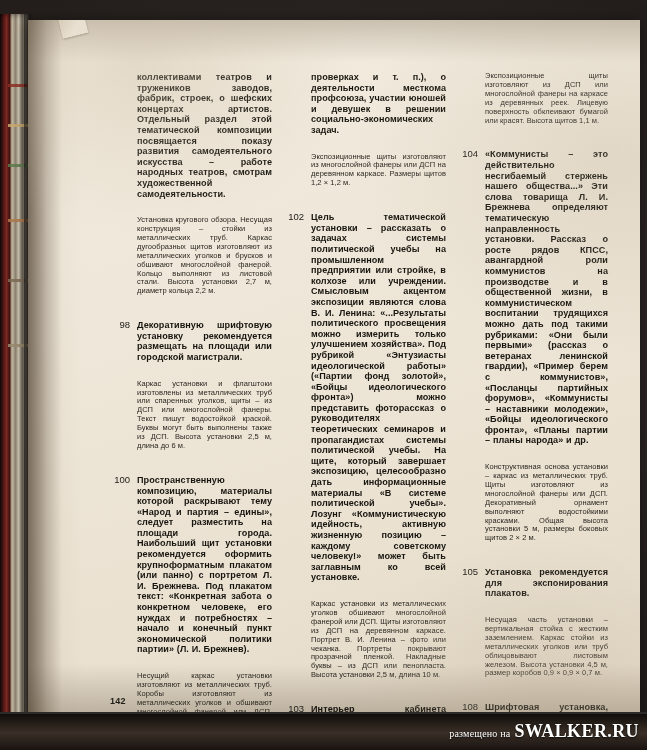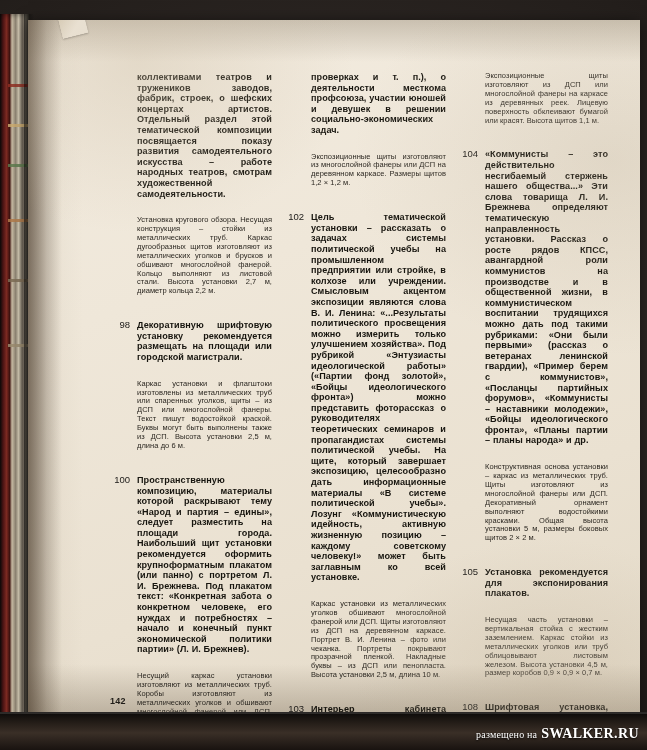--- a/index.html
+++ b/index.html
@@ -107,21 +107,21 @@
   }
 
   
   #watermark{
     position:absolute;right:8px;bottom:8px;
     color:#ffffff;font-size:11px;letter-spacing:.2px;
     font-family:"Liberation Serif", serif;
     text-shadow:0 1px 2px rgba(0,0,0,.9);
     display:flex;align-items:baseline;gap:4px;
   }
-  #watermark .wm-brand{font-weight:bold;font-size:14px;letter-spacing:.4px;}
+  #watermark .wm-brand{font-weight:bold;font-size:18px;letter-spacing:.4px;}
   #watermark .wm-pre{font-size:10px;}
 </style>
 </head>
 <body>
 
 <div id="scene">
 
   <div id="left-block">
     <div class="edge" style="top:70px;background:#8f2f23;"></div>
     <div class="edge" style="top:110px;background:#caa96f;"></div>

